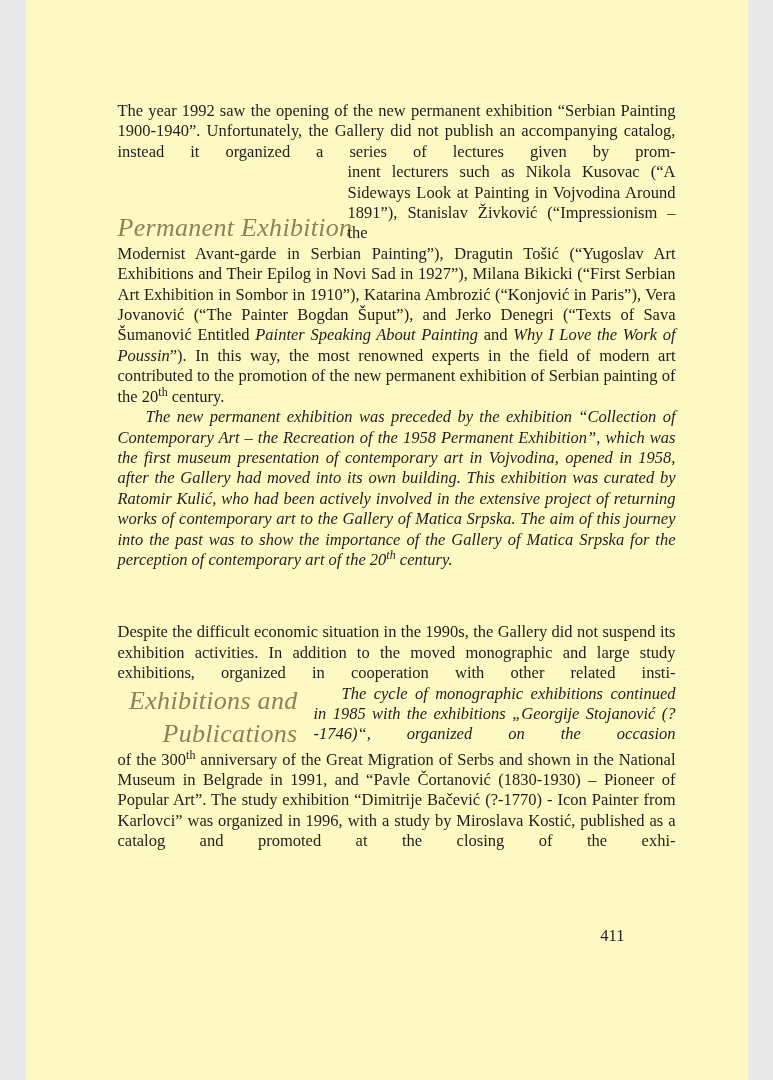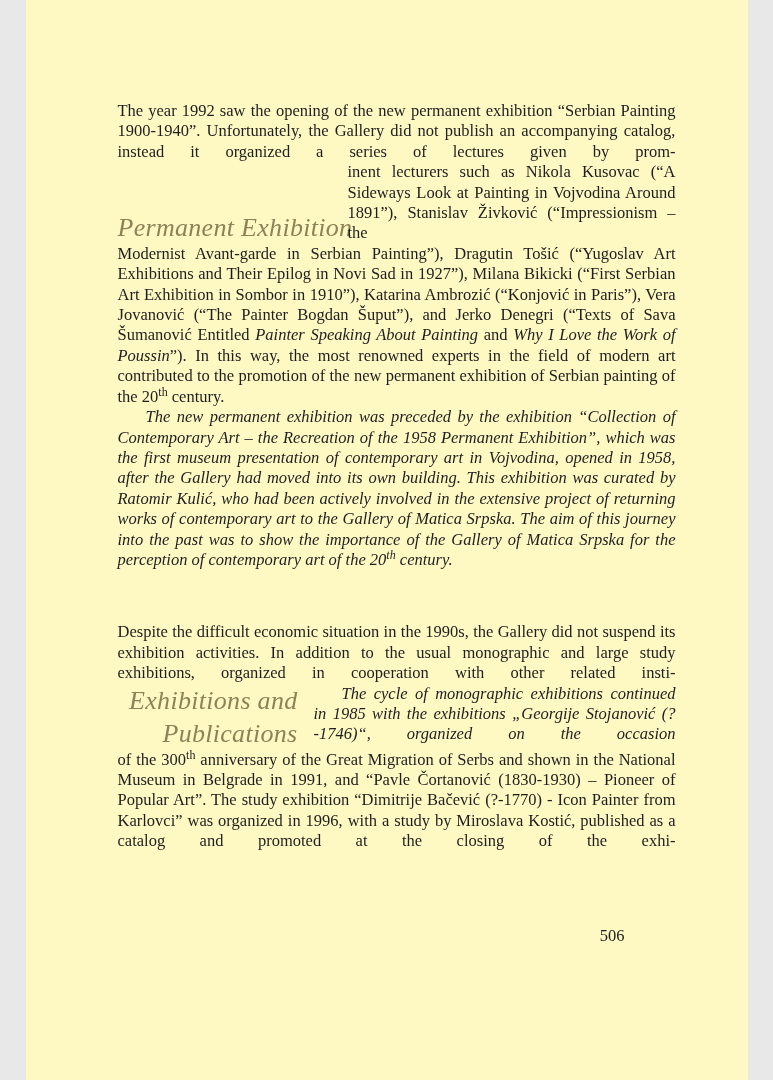--- a/index.html
+++ b/index.html
@@ -61,30 +61,30 @@
           <p class="body jlast">inent lecturers such as Nikola Kusovac (“A Sideways Look at Painting in Vojvodina Around 1891”), Stanislav Živković (“Impressionism – the</p>
         </div>
       </div>
 
       <p class="body"><span>Modernist Avant-garde in Serbian Painting”), Dragutin Tošić (“Yugoslav Art Exhibitions and Their Epilog in Novi Sad in 1927”), Milana Bikicki (“First Serbian Art Exhibition in Sombor in 1910”), Katarina Ambrozić (“Konjović in Paris”), Vera Jovanović (“The Painter Bogdan Šuput”), and Jerko Denegri (“Texts of Sava Šumanović Entitled </span><em>Painter Speaking About Painting</em><span> and </span><em>Why I Love the Work of Poussin</em><span>”). In this way, the most renowned experts in the field of modern art contributed to the promotion of the new permanent exhibition of Serbian painting of the 20</span><sup class="ord">th</sup><span> century.</span></p>
 
       <p class="body indent"><span>The new permanent exhibition was preceded by the exhibition “Collection of Contemporary Art – the Recreation of the 1958 Permanent Exhibition”, which was the first museum presentation of contemporary art in Vojvodina, opened in 1958, after the Gallery had moved into its own building. This exhibition was curated by Ratomir Kulić, who had been actively involved in the extensive project of returning works of contemporary art to the Gallery of Matica Srpska. The aim of this journey into the past was to show the importance of the Gallery of Matica Srpska for the perception of contemporary art of the 20</span><sup class="ord">th</sup><span> century.</span></p>
     </section>
 
     <section class="section-2">
-      <p class="body jlast">Despite the difficult economic situation in the 1990s, the Gallery did not suspend its exhibition activities. In addition to the usual monographic and large study exhibitions, organized in cooperation with other related insti-</p>
+      <p class="body jlast">Despite the difficult economic situation in the 1990s, the Gallery did not suspend its exhibition activities. In addition to the moved monographic and large study exhibitions, organized in cooperation with other related insti-</p>
 
       <div class="wrap-row">
         <div class="heading-col-2">
           <h2 class="side-heading-wrap">Exhibitions and Publications</h2>
         </div>
         <div class="text-col">
           <p class="body indent jlast">The cycle of monographic exhibitions continued in 1985 with the exhibitions „Georgije Stojanović (?-1746)“, organized on the occasion</p>
         </div>
       </div>
 
       <p class="body jlast"><span>of the 300</span><sup class="ord">th</sup><span> anniversary of the Great Migration of Serbs and shown in the National Museum in Belgrade in 1991, and “Pavle Čortanović (1830-1930) – Pioneer of Popular Art”. The study exhibition “Dimitrije Bačević (?-1770) - Icon Painter from Karlovci” was organized in 1996, with a study by Miroslava Kostić, published as a catalog and promoted at the closing of the exhi-</span></p>
     </section>
 
   </div>
 
-  <div class="page-number">506</div>
+  <div class="page-number">411</div>
 </div>
 
 </body></html>

